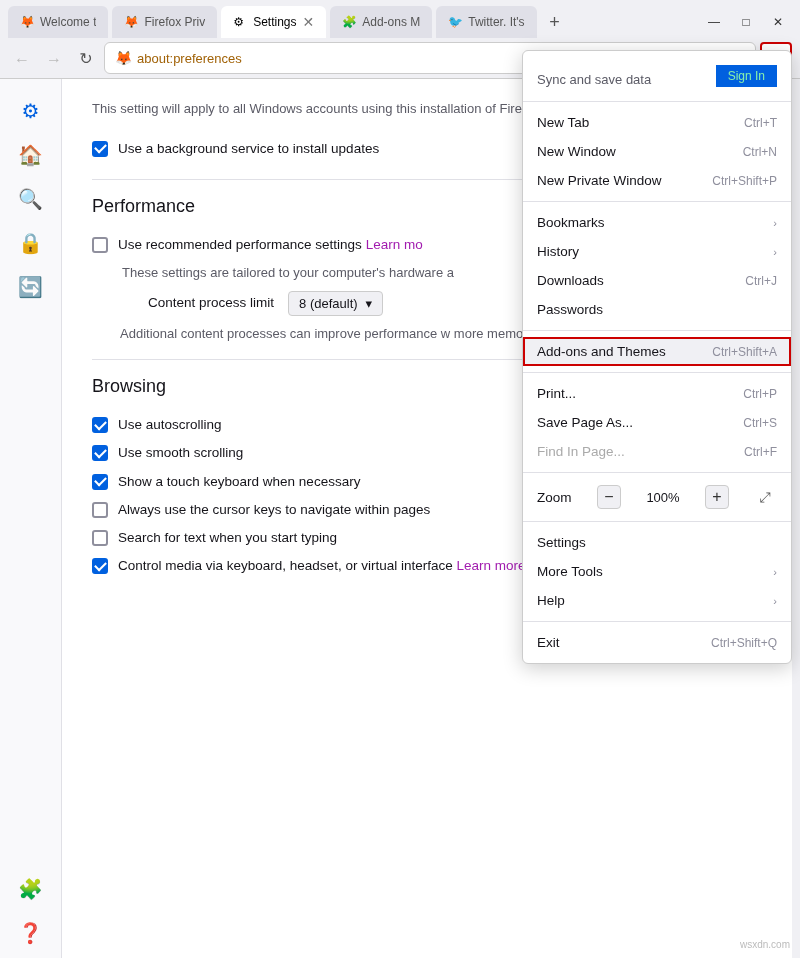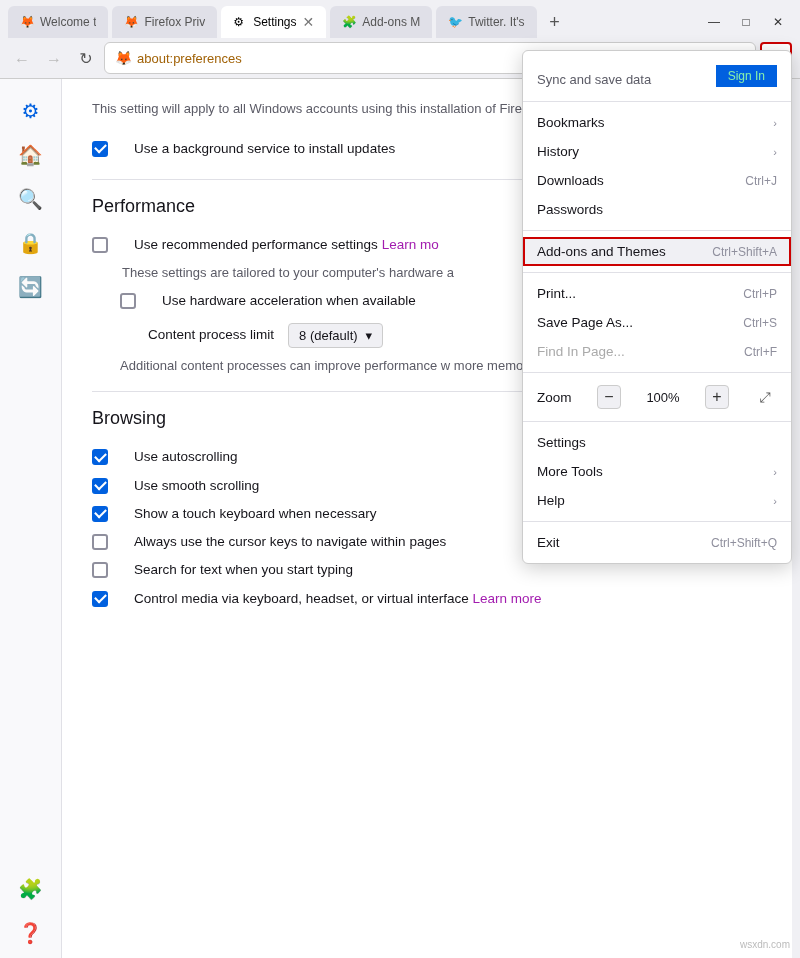--- a/index.html
+++ b/index.html
@@ -154,21 +154,21 @@
 
     .scrollbar {
       width: 8px;
       background: #f0f0f4;
     }
 
     
     .setting-item {
       display: flex;
       align-items: flex-start;
-      gap: 26px;
+      gap: 10px;
       padding: 4px 0;
     }
 
     .setting-text {
       font-size: 13.5px;
       color: #15141a;
       line-height: 1.5;
     }
 
     .setting-subtext {
@@ -426,24 +426,20 @@
         <div class="checkbox"></div>
         <span class="setting-text">
           <span>Use recommended performance settings</span>
           <a class="learn-more-link">Learn mo</a>
         </span>
       </div>
 
       <p class="setting-subtext">These settings are tailored to your computer's hardware a</p>
 
       <div class="indent">
-        <div class="setting-item">
-          <div class="checkbox"></div>
-          <span class="setting-text">Use hardware acceleration when available</span>
-        </div>
 
         <div class="content-process-row">
           <span class="setting-text">Content process limit</span>
           <button class="dropdown-btn">
             <span>8 (default)</span>
             <span>▾</span>
           </button>
         </div>
 
         <p class="setting-subtext" style="margin-left:0">Additional content processes can improve performance w more memory.</p>
@@ -494,20 +490,34 @@
 
   <div class="dropdown-menu">
 
     <div class="menu-section">
       <div class="menu-header">
         <span class="menu-header-title">Sync and save data</span>
         <button class="sign-in-btn">Sign In</button>
       </div>
     </div>
 
+    <div class="menu-section">
+      <div class="menu-item">
+        <span>New Tab</span>
+        <span class="menu-shortcut">Ctrl+T</span>
+      </div>
+      <div class="menu-item">
+        <span>New Window</span>
+        <span class="menu-shortcut">Ctrl+N</span>
+      </div>
+      <div class="menu-item">
+        <span>New Private Window</span>
+        <span class="menu-shortcut">Ctrl+Shift+P</span>
+      </div>
+    </div>
 
     <div class="menu-section">
       <div class="menu-item">
         <span>Bookmarks</span>
         <span class="menu-arrow">›</span>
       </div>
       <div class="menu-item">
         <span>History</span>
         <span class="menu-arrow">›</span>
       </div>

